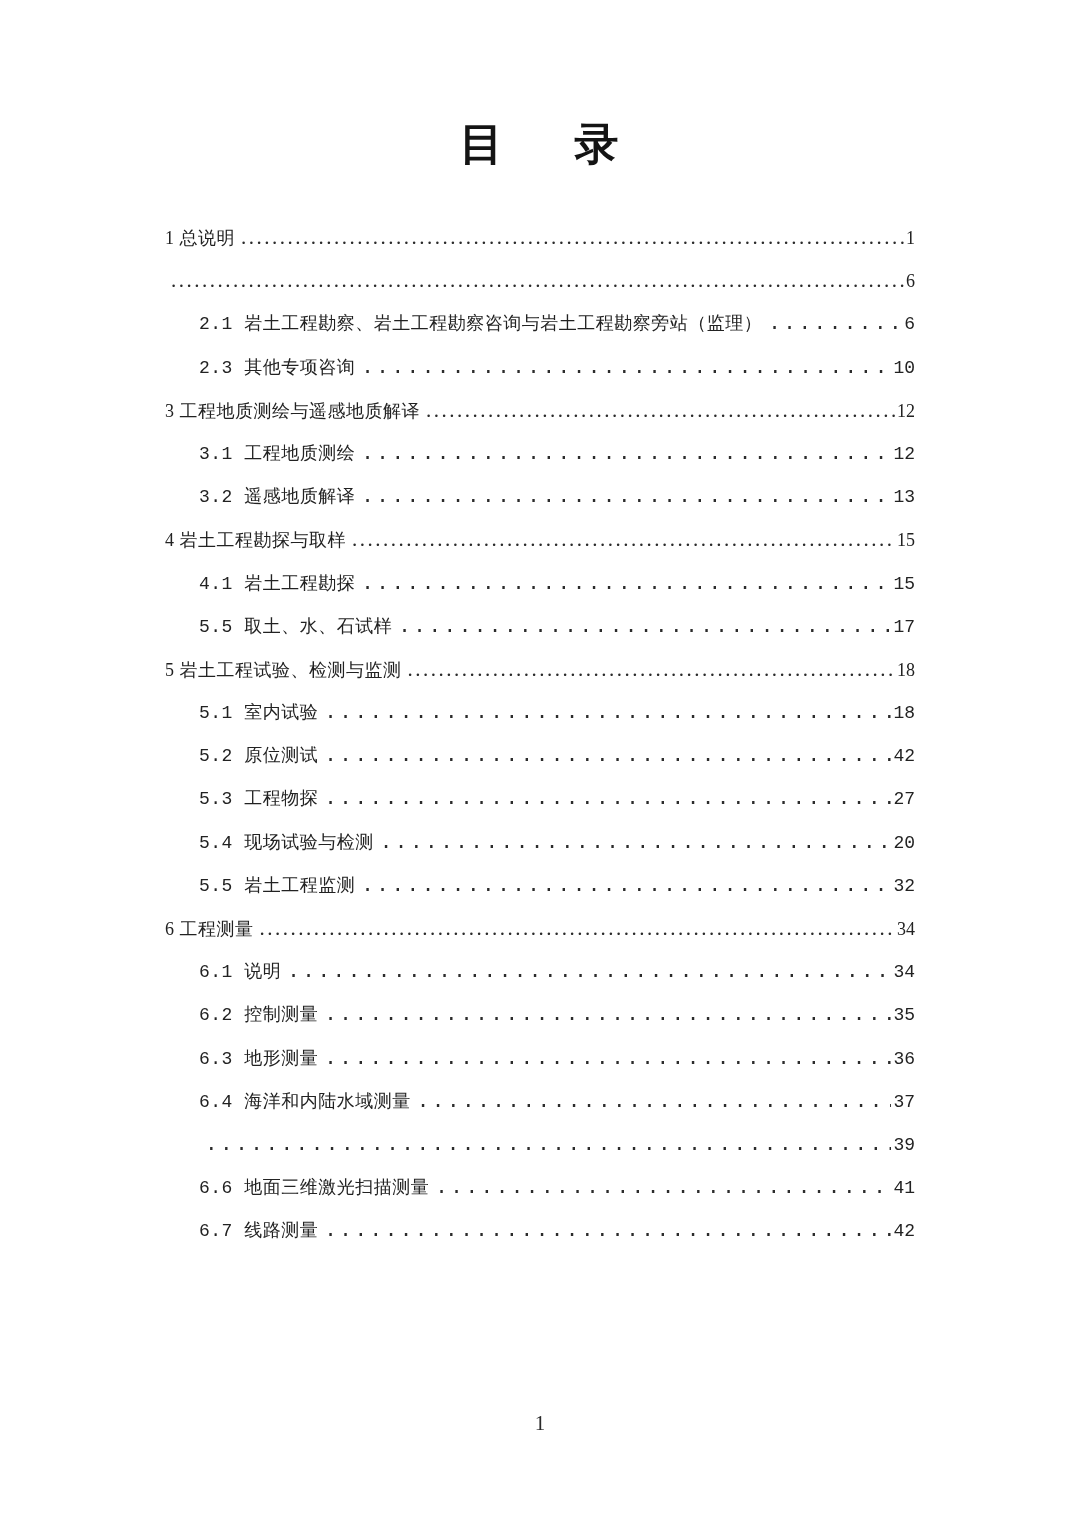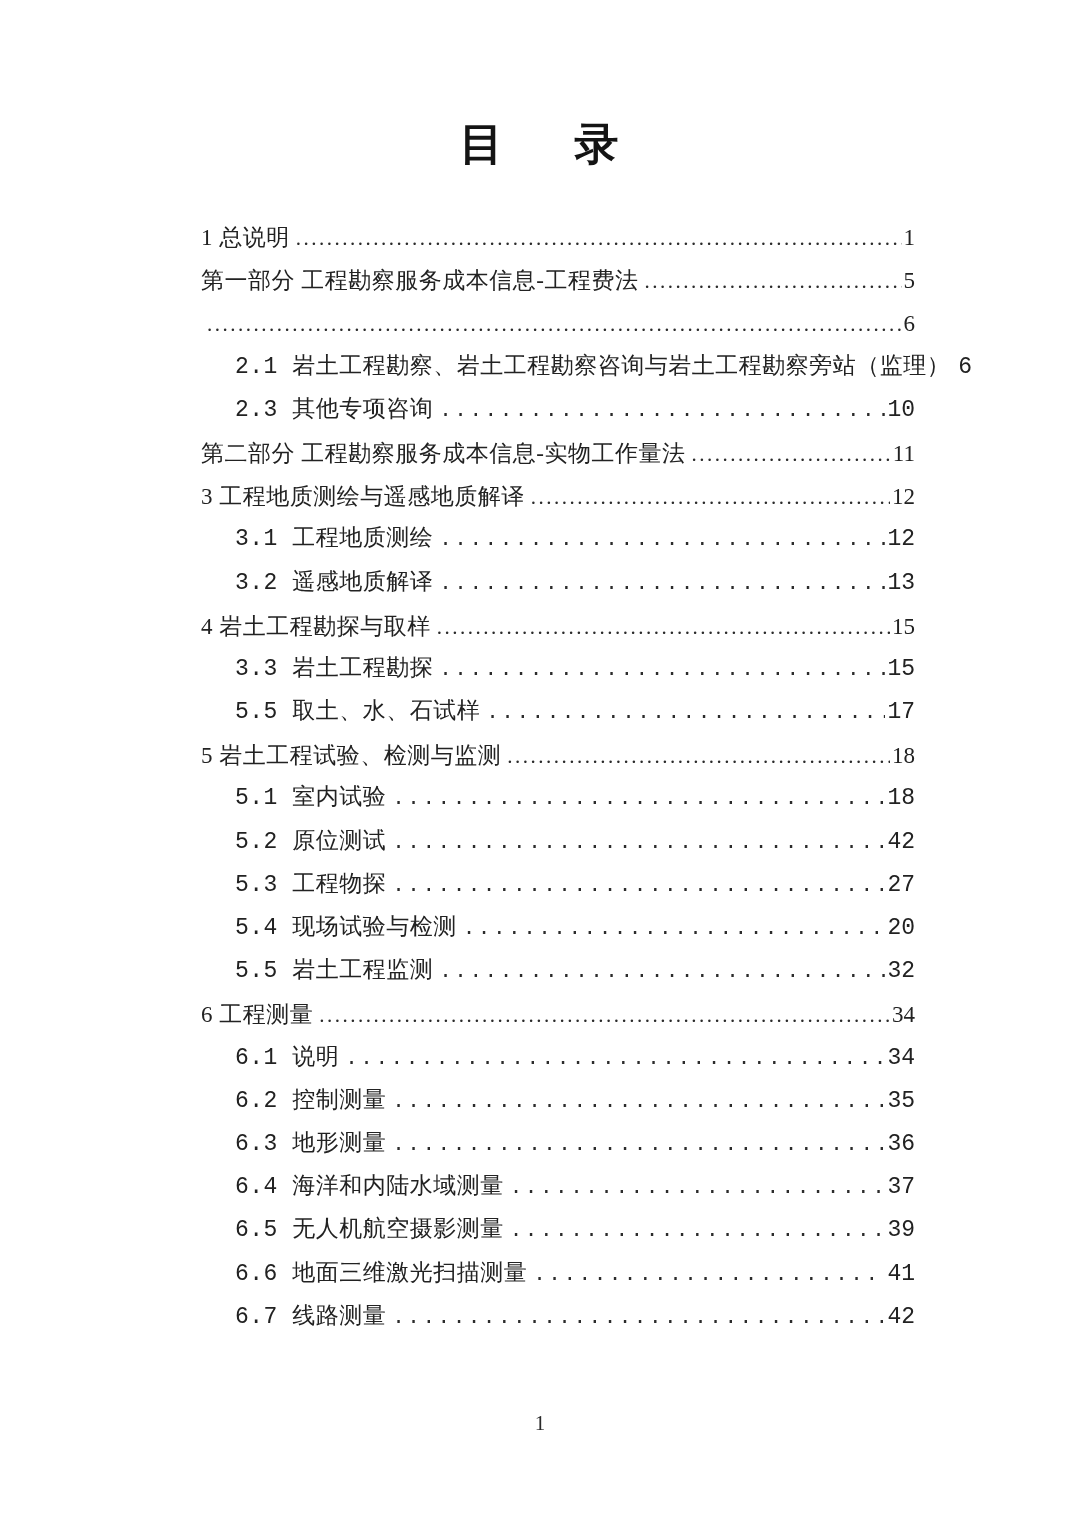--- a/index.html
+++ b/index.html
@@ -38,23 +38,22 @@
     position: absolute;
     top: 216px;
     left: 165px;
     width: 750px;
   }
   .toc-row {
     display: flex;
     align-items: baseline;
     height: 43.2px;
     line-height: 43.2px;
-    font-size: 23px;
+    font-size: 18px;
     white-space: nowrap;
-    margin-left: 36px;
   }
   .toc-row.lvl2 {
     padding-left: 34px;
     font-family: Liberation Mono, monospace;
   }
   .toc-label {
     flex: 0 0 auto;
     letter-spacing: 0.5px;
     color: #222222;
   }
@@ -91,49 +90,39 @@
 <div class="page">
   <h1 class="doc-title">目 录</h1>
 
   <div class="toc" id="toc-list">
   <div class="toc-row lvl1">
     <span class="toc-label">1 总说明</span>
     <span class="toc-dots"></span>
     <span class="toc-page">1</span>
   </div>
 
-  <div class="toc-row lvl1">
-    <span class="toc-label">第一部分  工程勘察服务成本信息-工程费法</span>
-    <span class="toc-dots"></span>
-    <span class="toc-page">5</span>
-  </div>
 
   <div class="toc-row lvl1">
     <span class="toc-dots"></span>
     <span class="toc-page">6</span>
   </div>
 
   <div class="toc-row lvl2">
     <span class="toc-label">2.1  岩土工程勘察、岩土工程勘察咨询与岩土工程勘察旁站（监理）</span>
     <span class="toc-dots"></span>
     <span class="toc-page">6</span>
   </div>
 
 
   <div class="toc-row lvl2">
     <span class="toc-label">2.3  其他专项咨询</span>
     <span class="toc-dots"></span>
     <span class="toc-page">10</span>
   </div>
 
-  <div class="toc-row lvl1">
-    <span class="toc-label">第二部分  工程勘察服务成本信息-实物工作量法</span>
-    <span class="toc-dots"></span>
-    <span class="toc-page">11</span>
-  </div>
 
   <div class="toc-row lvl1">
     <span class="toc-label">3  工程地质测绘与遥感地质解译</span>
     <span class="toc-dots"></span>
     <span class="toc-page">12</span>
   </div>
 
   <div class="toc-row lvl2">
     <span class="toc-label">3.1  工程地质测绘</span>
     <span class="toc-dots"></span>
@@ -146,21 +135,21 @@
     <span class="toc-page">13</span>
   </div>
 
   <div class="toc-row lvl1">
     <span class="toc-label">4 岩土工程勘探与取样</span>
     <span class="toc-dots"></span>
     <span class="toc-page">15</span>
   </div>
 
   <div class="toc-row lvl2">
-    <span class="toc-label">3.3  岩土工程勘探</span>
+    <span class="toc-label">4.1  岩土工程勘探</span>
     <span class="toc-dots"></span>
     <span class="toc-page">15</span>
   </div>
 
   <div class="toc-row lvl2">
     <span class="toc-label">5.5  取土、水、石试样</span>
     <span class="toc-dots"></span>
     <span class="toc-page">17</span>
   </div>
 
@@ -224,21 +213,20 @@
     <span class="toc-page">36</span>
   </div>
 
   <div class="toc-row lvl2">
     <span class="toc-label">6.4  海洋和内陆水域测量</span>
     <span class="toc-dots"></span>
     <span class="toc-page">37</span>
   </div>
 
   <div class="toc-row lvl2">
-    <span class="toc-label">6.5  无人机航空摄影测量</span>
     <span class="toc-dots"></span>
     <span class="toc-page">39</span>
   </div>
 
   <div class="toc-row lvl2">
     <span class="toc-label">6.6  地面三维激光扫描测量</span>
     <span class="toc-dots"></span>
     <span class="toc-page">41</span>
   </div>
 

